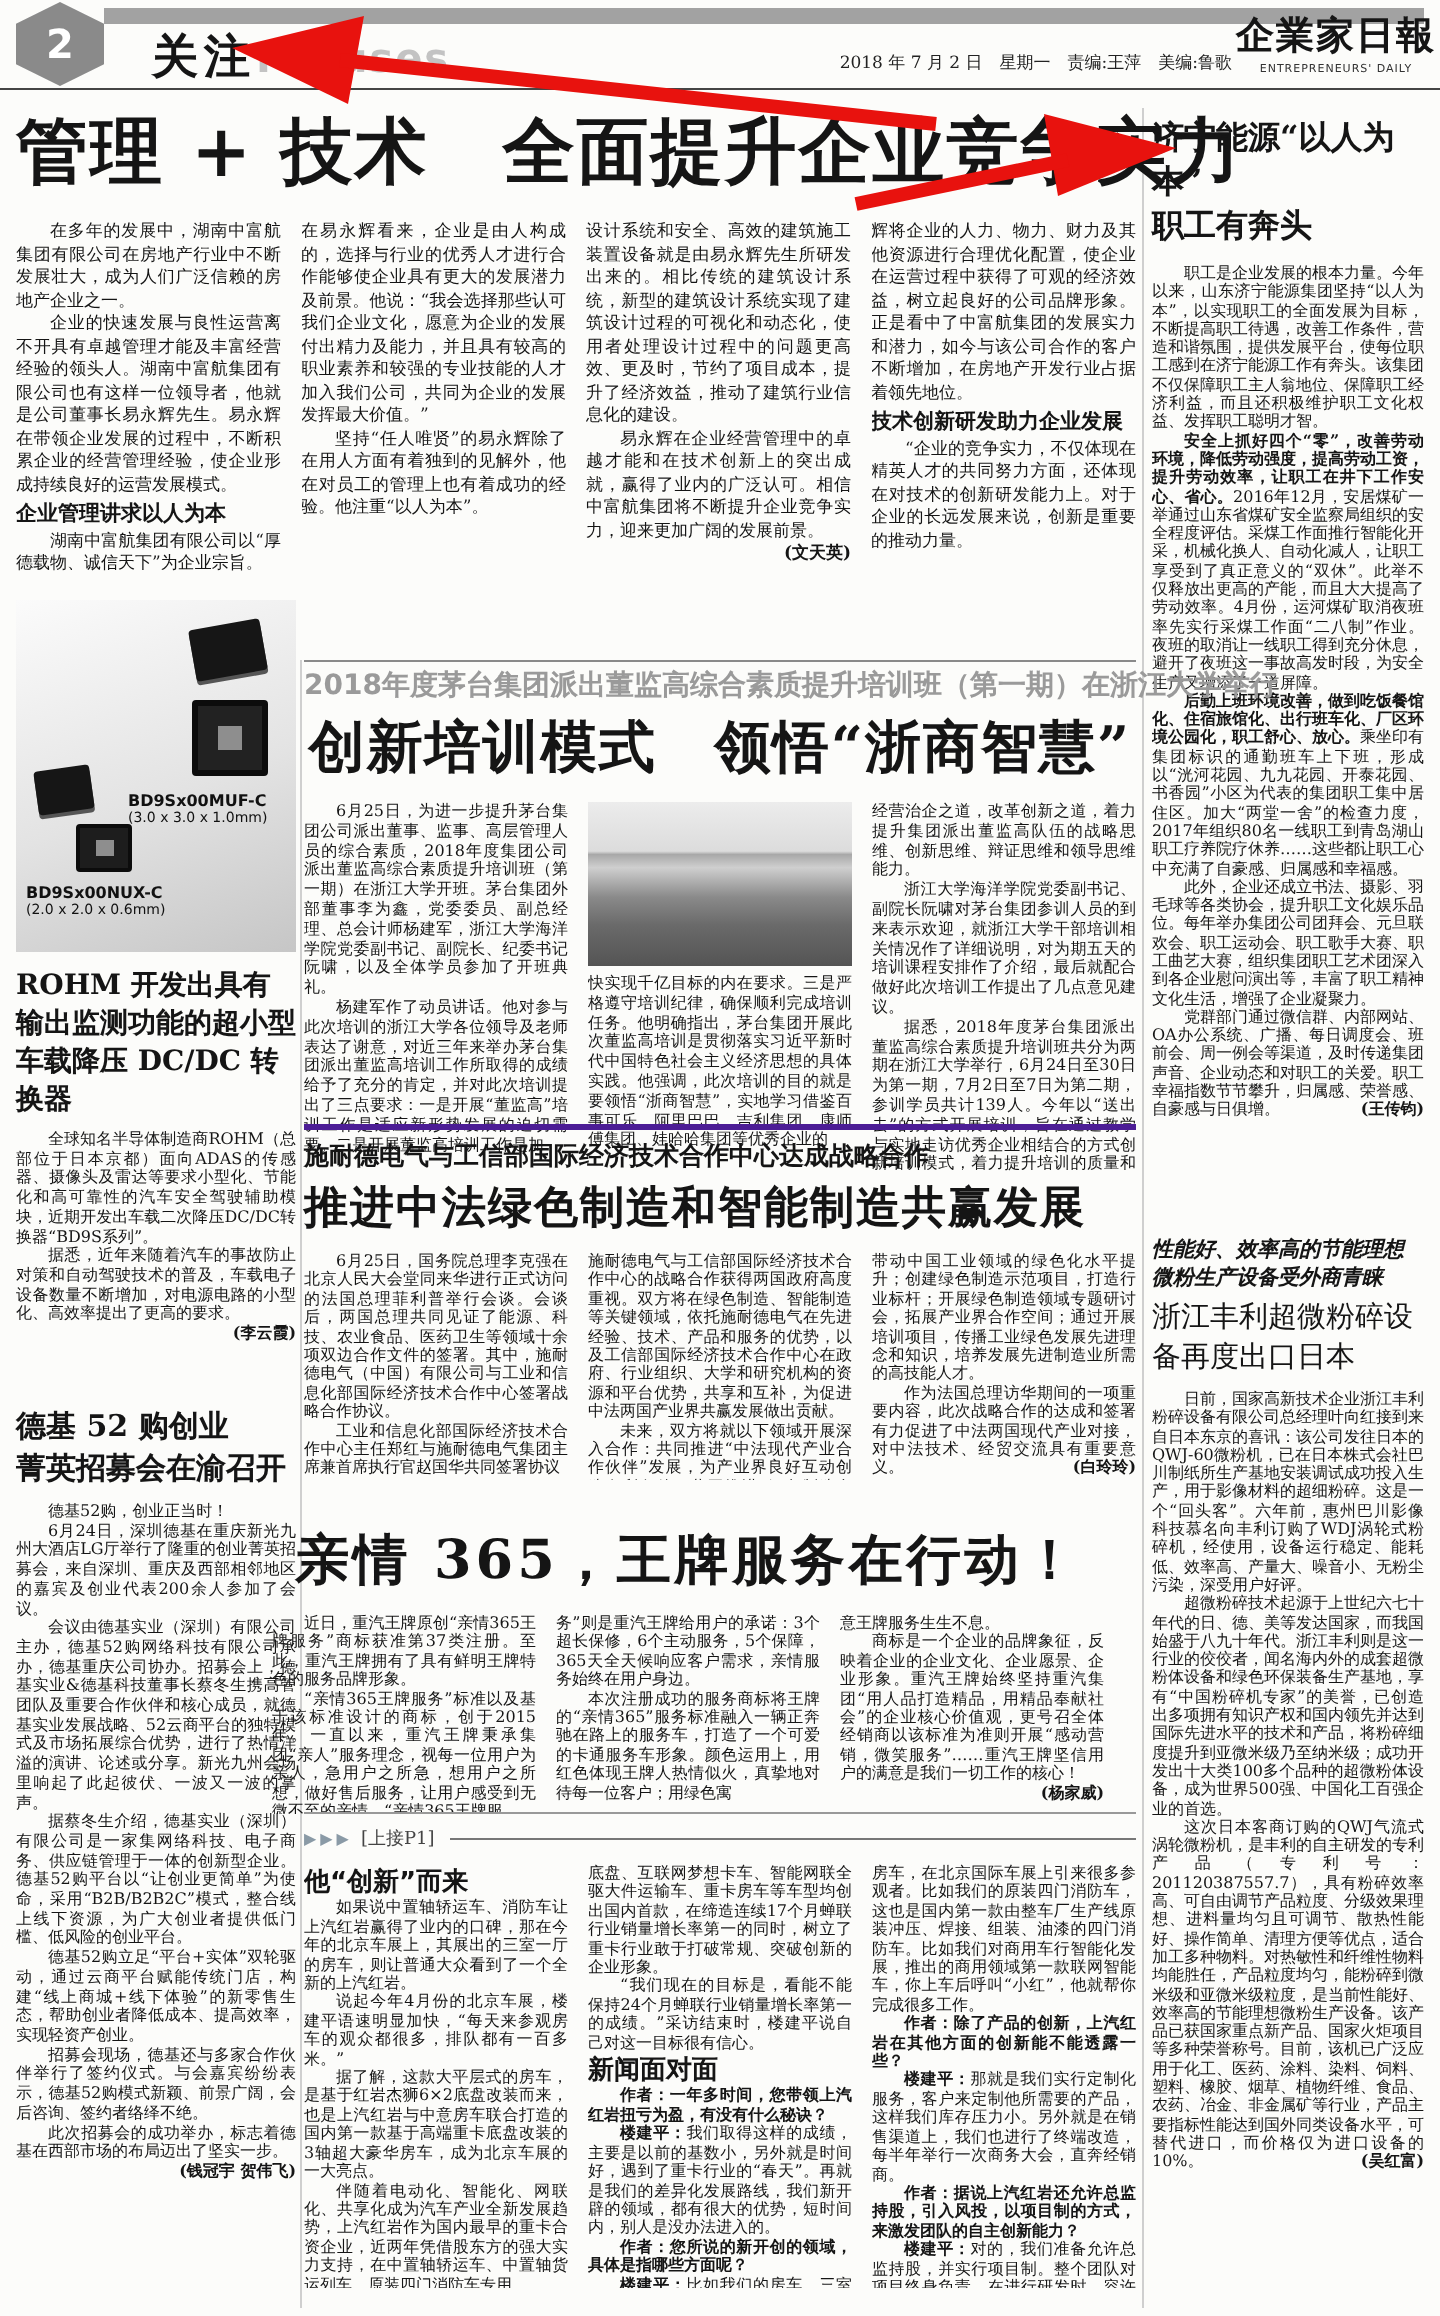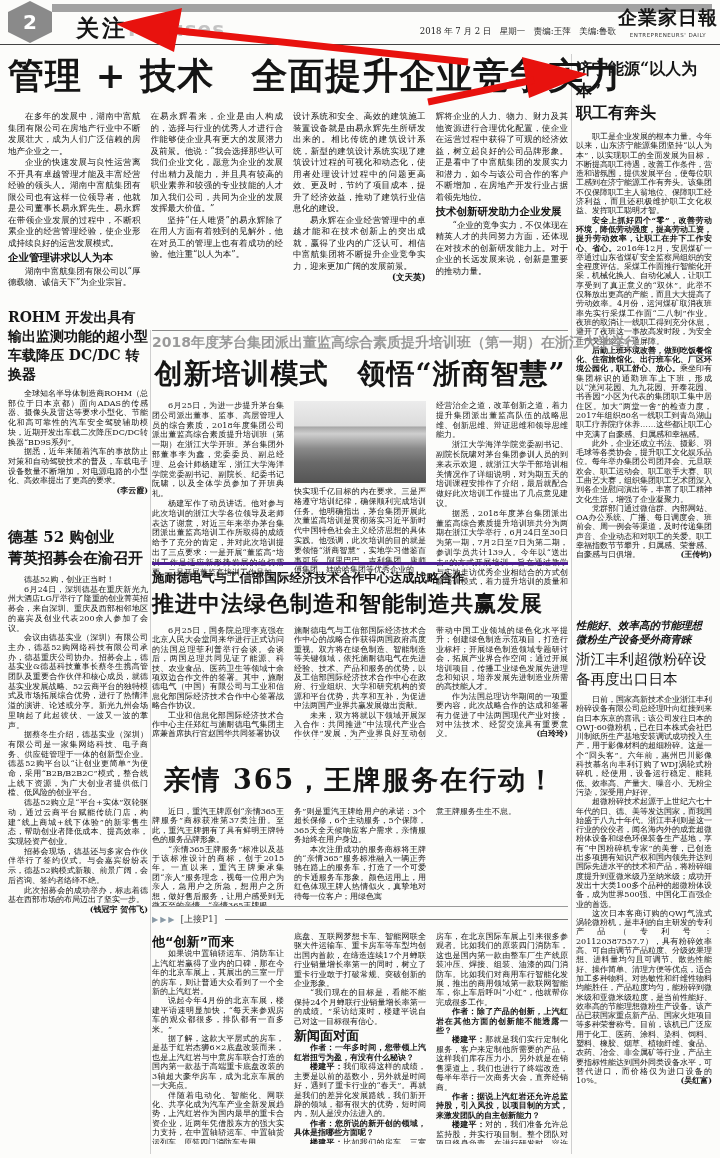--- a/index.html
+++ b/index.html
@@ -69,21 +69,21 @@
   .mtk{font-family:"DejaVu Sans",sans-serif;font-weight:bold;font-size:14px;color:#9a9a9a;text-align:center;
        white-space:nowrap;letter-spacing:0;}
   .mth{font-size:28px;font-weight:900;text-align:center;margin:3px 0 8px;letter-spacing:1px;}
   .mt .cols{height:186px;font-size:8px;line-height:9.8px;}
   .photo{width:100%;height:82px;margin-bottom:4px;
     background:linear-gradient(180deg,#ececec 0%,#dcdcdc 30%,#a8a8a8 32%,#cfcfcf 40%,#8a8a8a 58%,#6a6a6a 75%,#545454 100%);}
   .sch{position:absolute;left:152px;top:562px;width:416px;border-top:3px solid #4c1d95;padding-top:5px;}
   .schk{font-family:"DejaVu Sans",sans-serif;font-weight:bold;font-size:12.5px;margin:0 0 2px;}
   .schh{font-size:22px;font-weight:900;margin:0 0 7px;letter-spacing:1px;white-space:nowrap;}
   .sch .cols{height:114px;font-size:8px;line-height:9.4px;}
-  .qq{position:absolute;left:152px;top:758px;width:416px;}
+  .qq{position:absolute;left:136px;top:758px;width:416px;}
   .qqh{font-size:27px;font-weight:900;text-align:center;letter-spacing:2px;margin:4px 0 9px;white-space:nowrap;}
   .qq .cols{height:100px;font-size:8px;line-height:9.4px;}
   .bot{position:absolute;left:152px;top:906px;width:416px;border-top:1px solid #999;padding-top:4px;}
   .contmark{display:flex;align-items:center;gap:4px;font-size:9px;color:#444;margin:2px 0 6px;}
   .contmark .tris{color:#8a9aa6;font-size:8px;letter-spacing:2px;}
   .contmark .rule{flex:1;height:1px;background:#777;margin-left:4px;}
   .bot .cols{height:212px;font-size:8px;line-height:9.4px;}
   
   .arrows{position:absolute;left:0;top:0;pointer-events:none;z-index:9;}
 </style>
@@ -146,20 +146,32 @@
     <div class="flk">性能好、效率高的节能理想微粉生产设备受外商青睐</div>
     <div class="flh">浙江丰利超微粉碎设备再度出口日本</div>
     <div class="body fl-body">
         <p class="">日前，国家高新技术企业浙江丰利粉碎设备有限公司总经理叶向红接到来自日本东京的喜讯：该公司发往日本的QWJ-60微粉机，已在日本株式会社巴川制纸所生产基地安装调试成功投入生产，用于影像材料的超细粉碎。这是一个“回头客”。六年前，惠州巴川影像科技慕名向丰利订购了WDJ涡轮式粉碎机，经使用，设备运行稳定、能耗低、效率高、产量大、噪音小、无粉尘污染，深受用户好评。</p>
         <p class="">超微粉碎技术起源于上世纪六七十年代的日、德、美等发达国家，而我国始盛于八九十年代。浙江丰利则是这一行业的佼佼者，闻名海内外的成套超微粉体设备和绿色环保装备生产基地，享有“中国粉碎机专家”的美誉，已创造出多项拥有知识产权和国内领先并达到国际先进水平的技术和产品，将粉碎细度提升到亚微米级乃至纳米级；成功开发出十大类100多个品种的超微粉体设备，成为世界500强、中国化工百强企业的首选。</p>
         <p class="">这次日本客商订购的QWJ气流式涡轮微粉机，是丰利的自主研发的专利产品（专利号：201120387557.7），具有粉碎效率高、可自由调节产品粒度、分级效果理想、进料量均匀且可调节、散热性能好、操作简单、清理方便等优点，适合加工多种物料。对热敏性和纤维性物料均能胜任，产品粒度均匀，能粉碎到微米级和亚微米级粒度，是当前性能好、效率高的节能理想微粉生产设备。该产品已获国家重点新产品、国家火炬项目等多种荣誉称号。目前，该机已广泛应用于化工、医药、涂料、染料、饲料、塑料、橡胶、烟草、植物纤维、食品、农药、冶金、非金属矿等行业，产品主要指标性能达到国外同类设备水平，可替代进口，而价格仅为进口设备的10%。<span class="byl">(吴红富)</span></p>
       </div>
   </div>
 
   <div class="lrail">
+    <div class="ad">
+      <div class="chip chipA"></div>
+      <div class="chip chipB">
+          <i></i>
+        </div>
+      <div class="chip chipC"></div>
+      <div class="chipD chip">
+          <i></i>
+        </div>
+      <div class="adlabel lab1"><span>BD9Sx00MUF-C</span><small>(3.0 x 3.0 x 1.0mm)</small></div>
+      <div class="adlabel lab2"><span>BD9Sx00NUX-C</span><small>(2.0 x 2.0 x 0.6mm)</small></div>
+    </div>
     <div class="rohmh">ROHM 开发出具有输出监测功能的超小型车载降压 DC/DC 转换器</div>
     <div class="body rohm-body">
         <p class="">全球知名半导体制造商ROHM（总部位于日本京都）面向ADAS的传感器、摄像头及雷达等要求小型化、节能化和高可靠性的汽车安全驾驶辅助模块，近期开发出车载二次降压DC/DC转换器“BD9S系列”。</p>
         <p class="">据悉，近年来随着汽车的事故防止对策和自动驾驶技术的普及，车载电子设备数量不断增加，对电源电路的小型化、高效率提出了更高的要求。<span class="byl">(李云霞)</span></p>
       </div>
     <div class="djh" style="white-space:pre-line">德基 52 购创业
 菁英招募会在渝召开</div>
     <div class="body dj-body">
         <p class="">德基52购，创业正当时！</p>
         <p class="">6月24日，深圳德基在重庆新光九州大酒店LG厅举行了隆重的创业菁英招募会，来自深圳、重庆及西部相邻地区的嘉宾及创业代表200余人参加了会议。</p>
@@ -218,20 +230,21 @@
       <div class="c">
           <p class="">近日，重汽王牌原创“亲情365王牌服务”商标获准第37类注册。至此，重汽王牌拥有了具有鲜明王牌特色的服务品牌形象。</p>
           <p class="">“亲情365王牌服务”标准以及基于该标准设计的商标，创于2015年。一直以来，重汽王牌秉承集团“亲人”服务理念，视每一位用户为亲人，急用户之所急，想用户之所想，做好售后服务，让用户感受到无微不至的亲情。“亲情365王牌服</p>
         </div>
       <div class="c">
           <p class="cont">务”则是重汽王牌给用户的承诺：3个超长保修，6个主动服务，5个保障，365天全天候响应客户需求，亲情服务始终在用户身边。</p>
           <p class="">本次注册成功的服务商标将王牌的“亲情365”服务标准融入一辆正奔驰在路上的服务车，打造了一个可爱的卡通服务车形象。颜色运用上，用红色体现王牌人热情似火，真挚地对待每一位客户；用绿色寓</p>
         </div>
       <div class="c">
           <p class="cont">意王牌服务生生不息。</p>
+          <p class="">商标是一个企业的品牌象征，反映着企业的企业文化、企业愿景、企业形象。重汽王牌始终坚持重汽集团“用人品打造精品，用精品奉献社会”的企业核心价值观，更号召全体经销商以该标准为准则开展“感动营销，微笑服务”……重汽王牌坚信用户的满意是我们一切工作的核心！<span class="byl">(杨家威)</span></p>
         </div>
     </div>
   </div>
 
   <div class="bot">
     <div class="contmark">
       <span class="tris">▶▶▶</span>
       <span>[上接P1]</span>
       <span class="rule"></span>
     </div>

